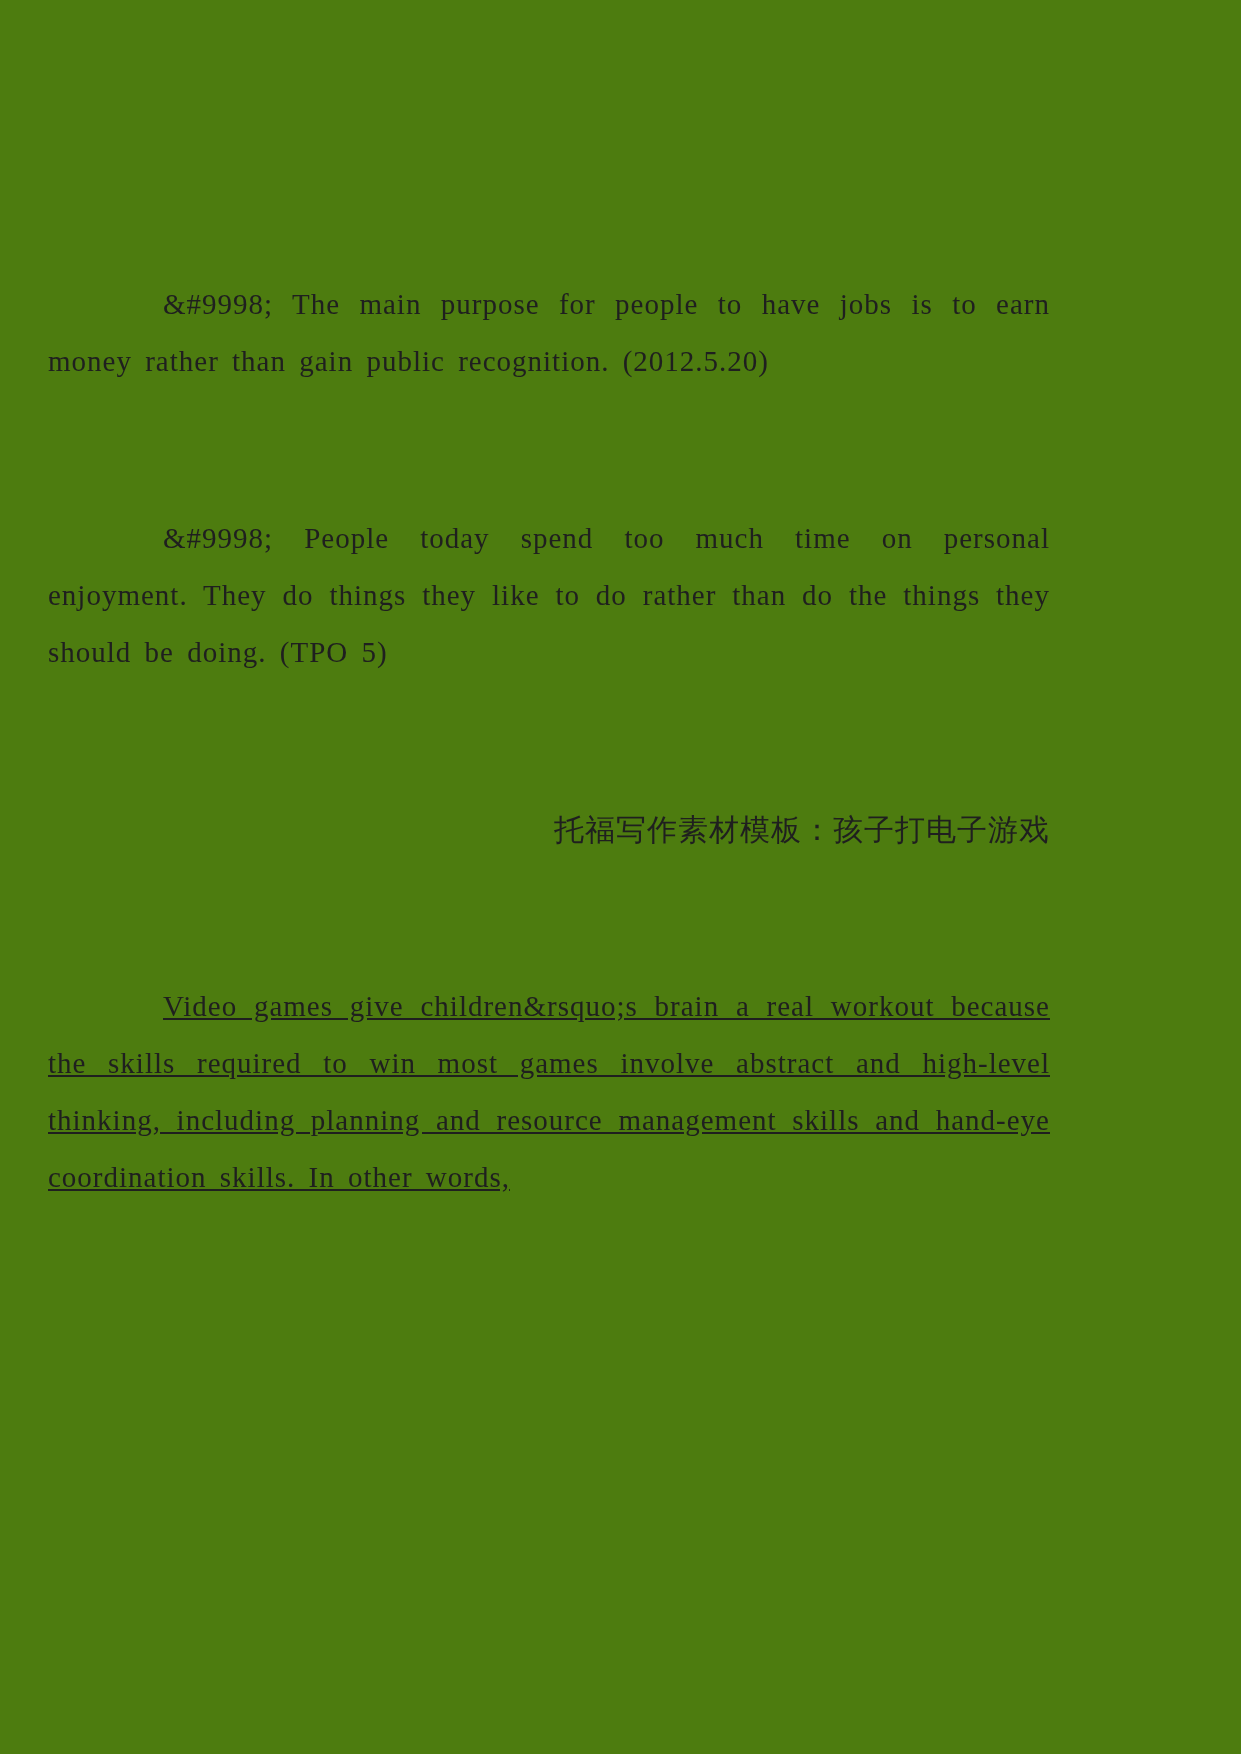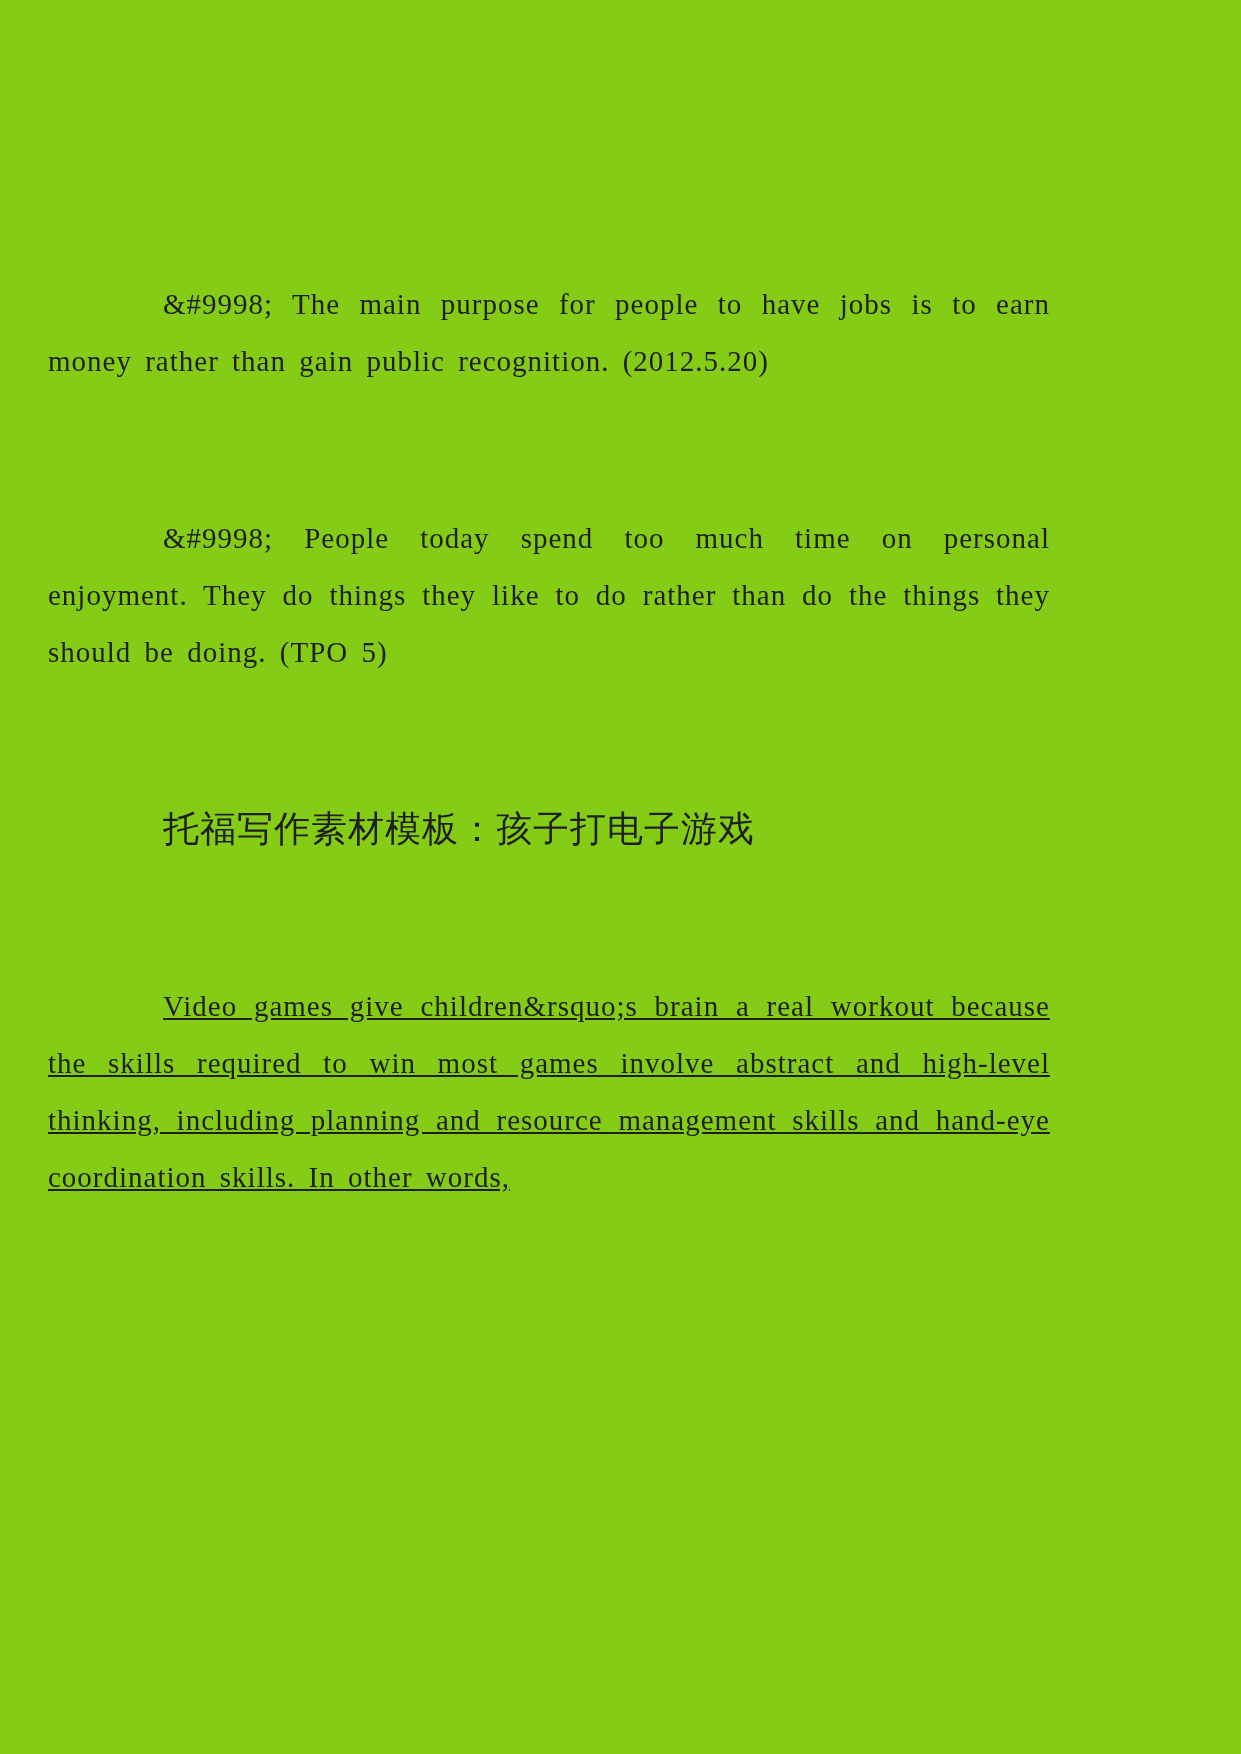--- a/index.html
+++ b/index.html
@@ -26,32 +26,32 @@
     letter-spacing: 1px;
     word-spacing: 5px;
     text-indent: 115px;
     font-weight: 400;
   }
   .doc-paragraph.en {
     text-align: justify;
     text-justify: inter-word;
   }
   .doc-paragraph.zh {
-    text-align: left;
-    font-size: 36px;
+    text-align: right;
+    font-size: 30px;
   }
   .doc-paragraph:last-child {
     margin-bottom: 0;
     text-decoration: underline;
   }
 </style>
 </head>
 <body>
 
-<div class="page" style="background: #84cc16; color: rgb(31, 31, 31); padding-left: 48px;">
+<div class="page" style="background: #4d7c0f; color: rgb(31, 31, 31); padding-left: 48px;">
   <p class="doc-paragraph en">&amp;#9998; The main purpose for people to have jobs is to earn money rather than gain public recognition. (2012.5.20)</p>
 
   <p class="doc-paragraph en">&amp;#9998; People today spend too much time on personal enjoyment. They do things they like to do rather than do the things they should be doing. (TPO 5)</p>
 
   <p class="doc-paragraph zh">托福写作素材模板：孩子打电子游戏</p>
 
 
   <p class="doc-paragraph en">Video games give children&amp;rsquo;s brain a real workout because the skills required to win most games involve abstract and high-level thinking, including planning and resource management skills and hand-eye coordination skills. In other words, </p>
 </div>
 

